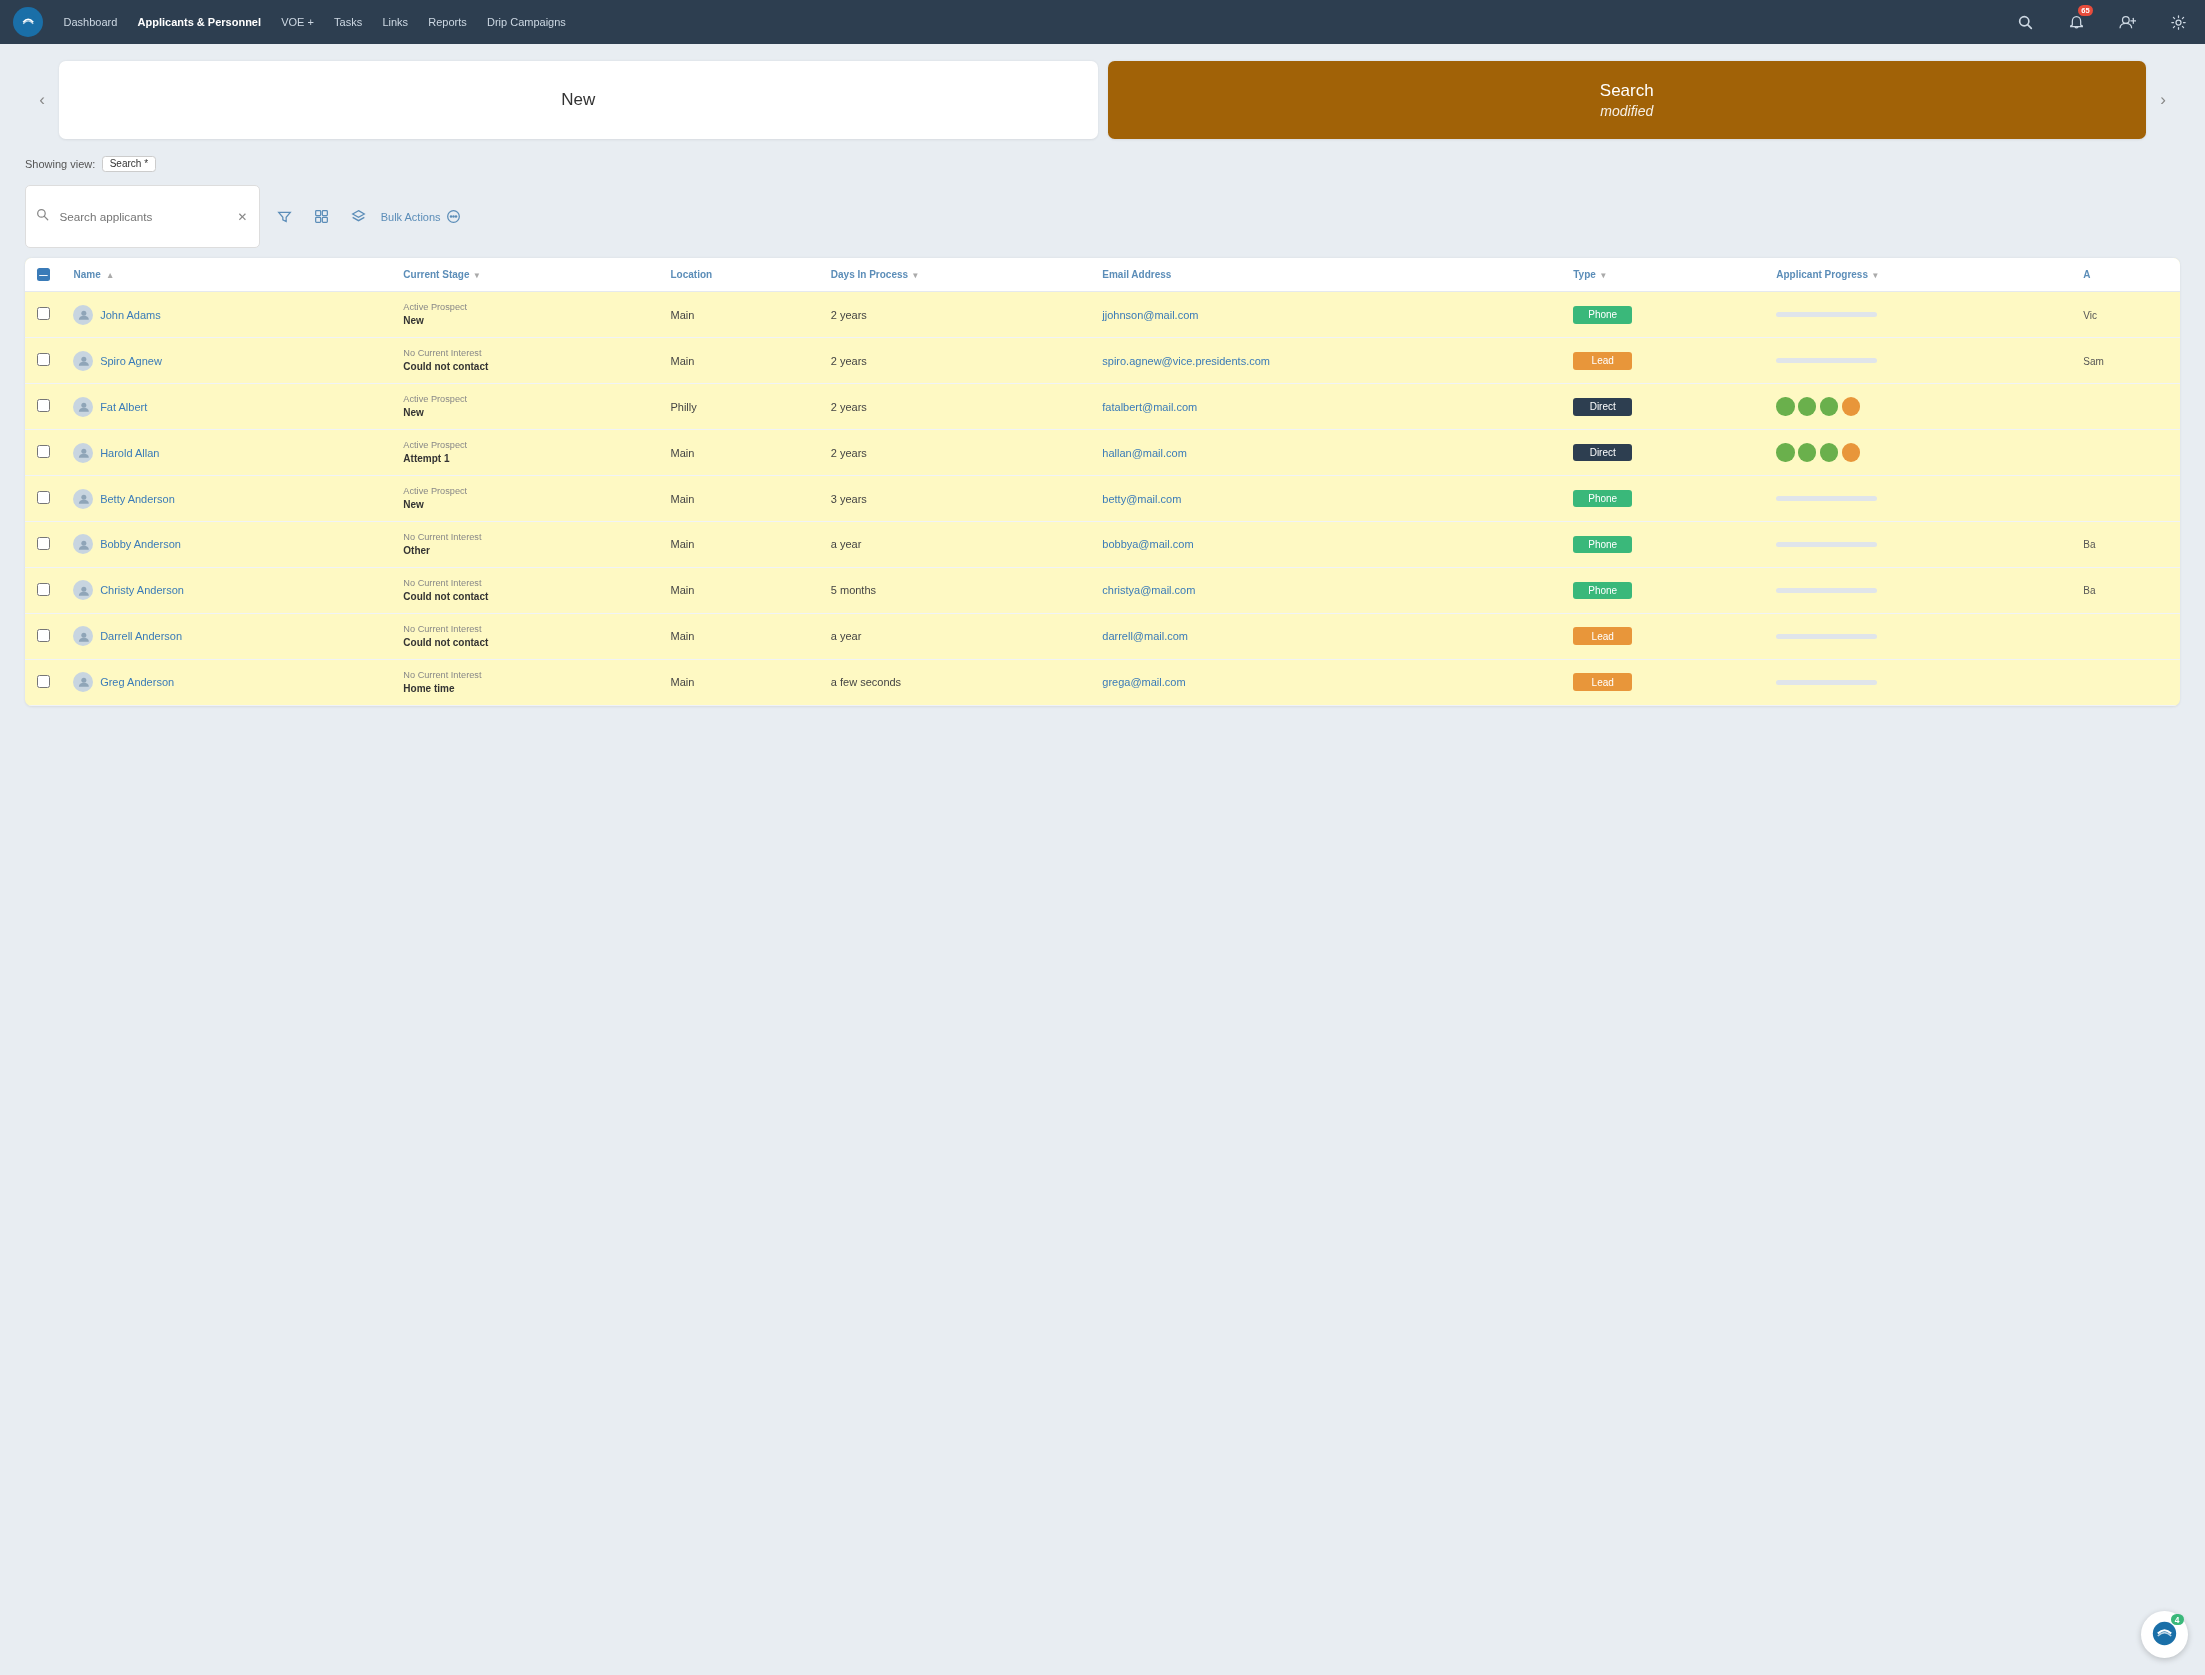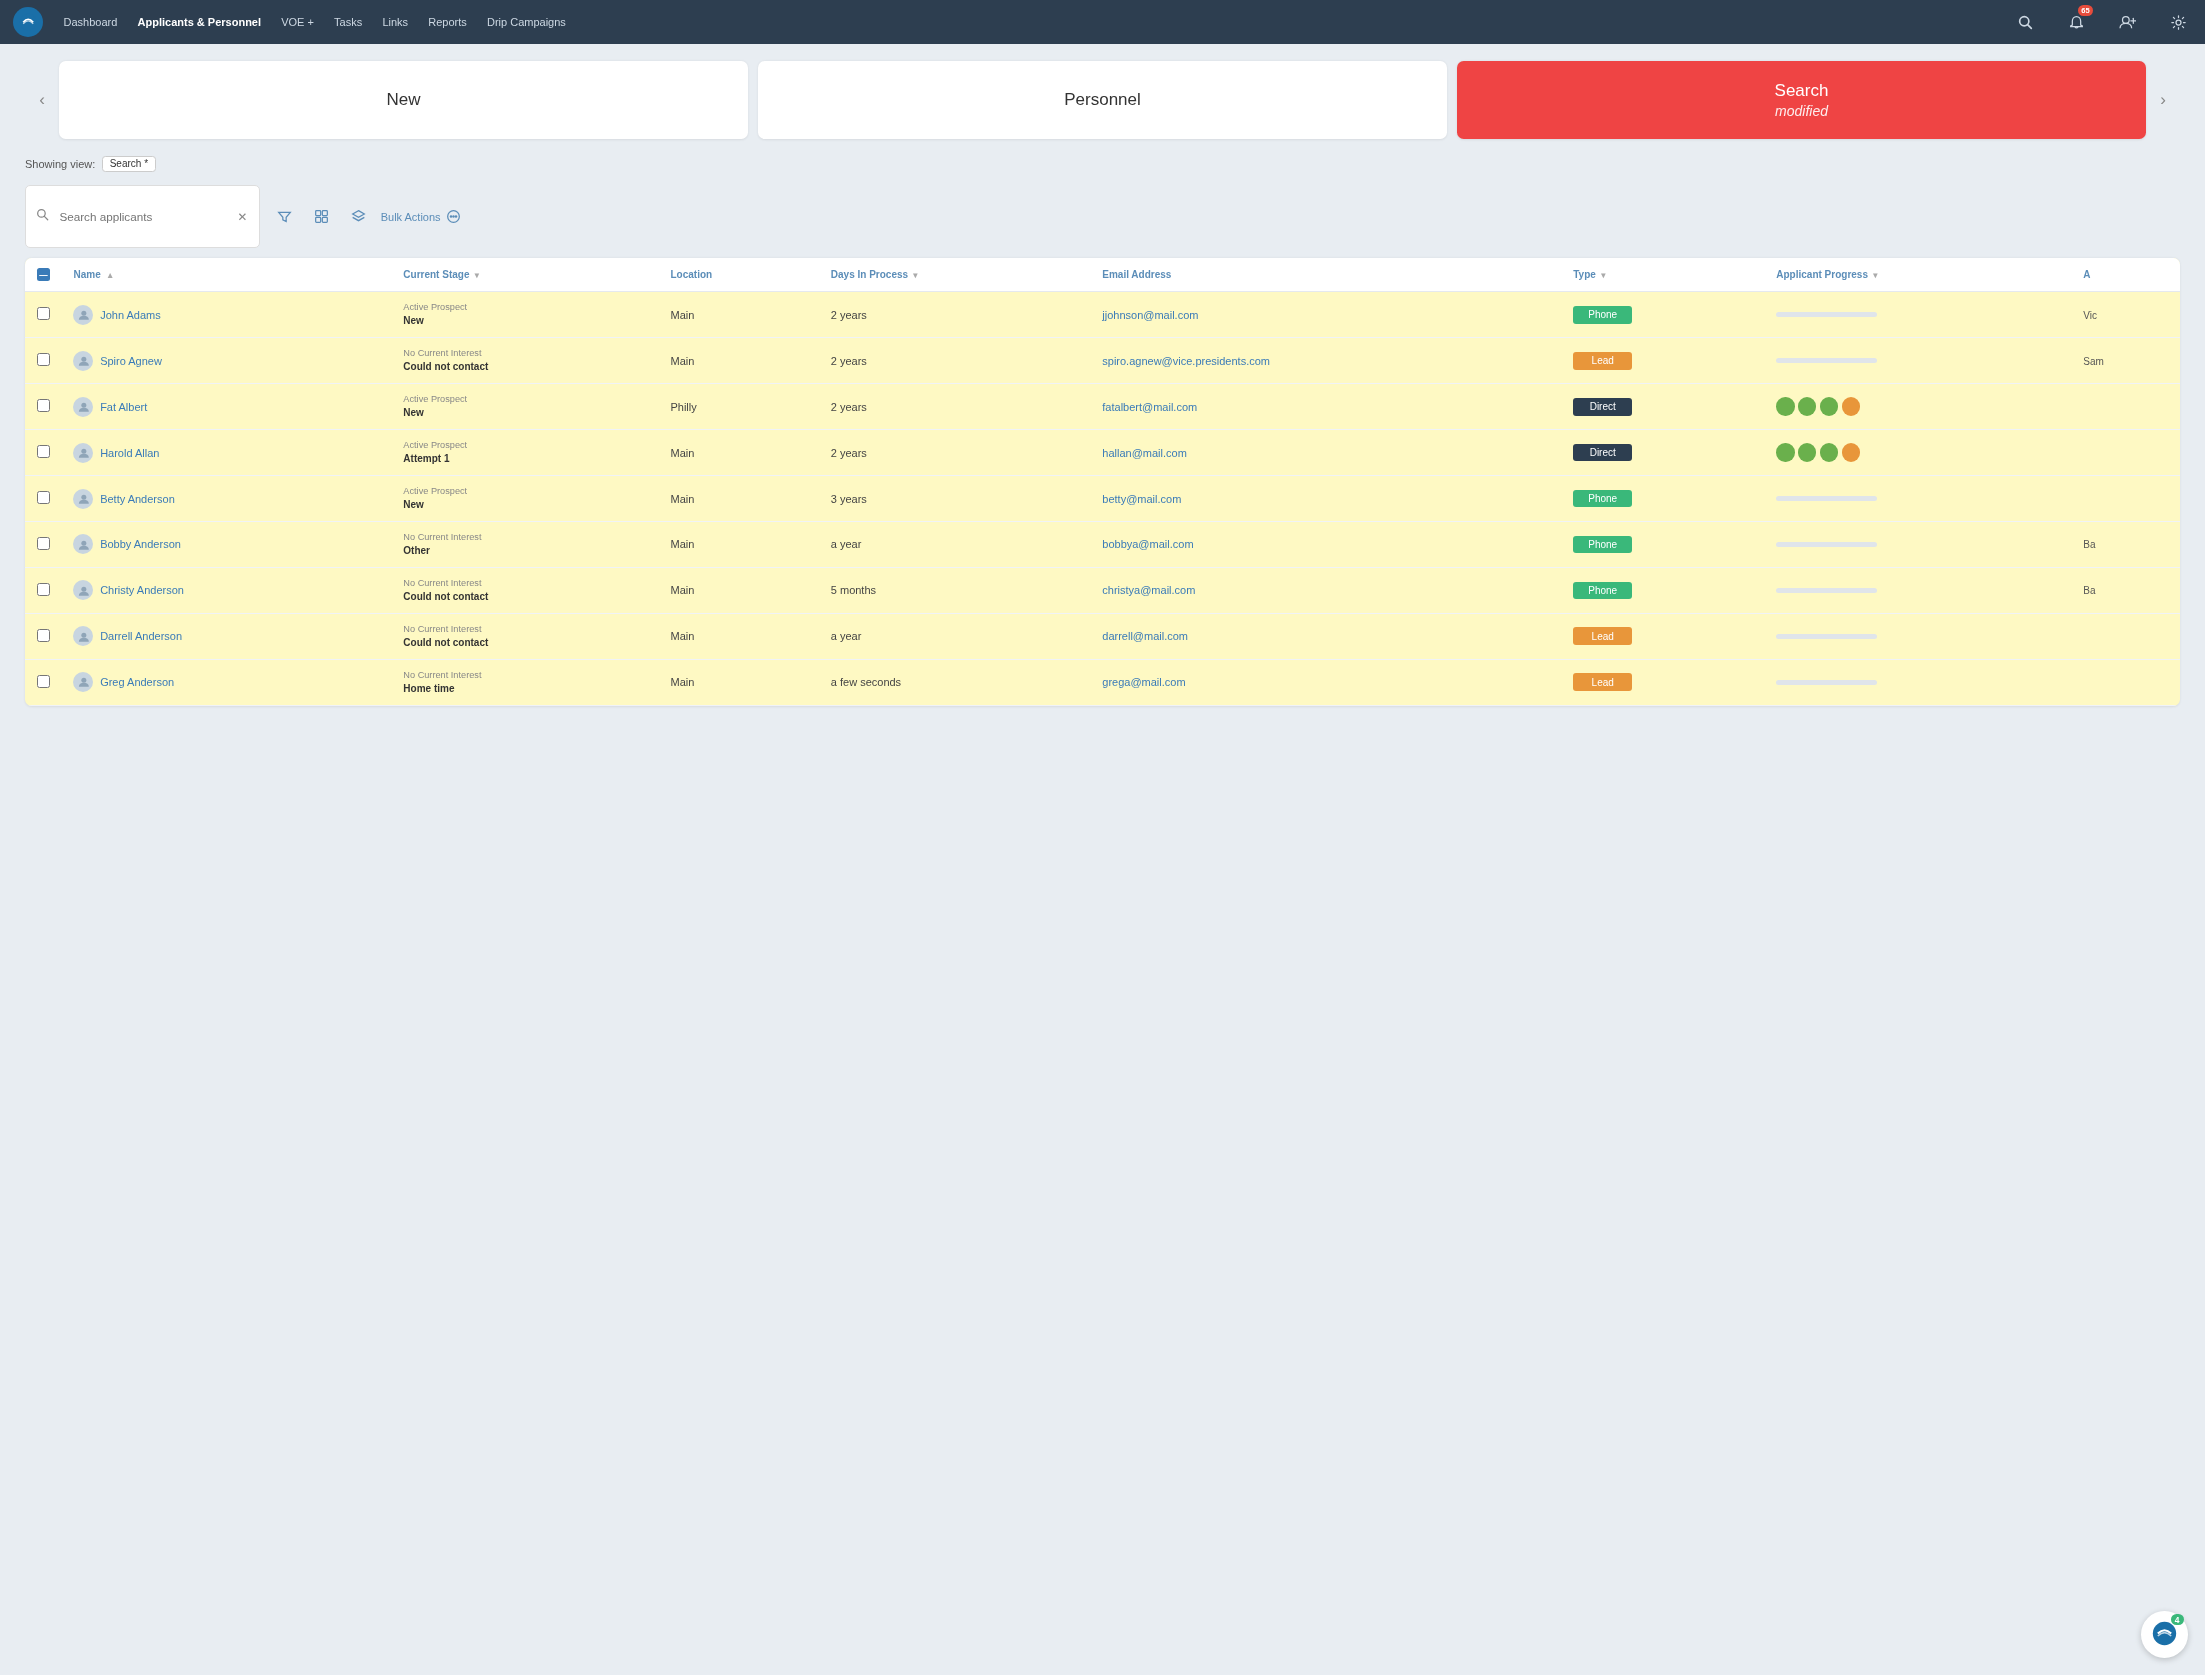--- a/index.html
+++ b/index.html
@@ -73,21 +73,21 @@
       display: flex; align-items: center; justify-content: center;
       padding: 20px 17px;
       cursor: pointer;
       box-shadow: 0 0.8px 2.5px rgba(0,0,0,0.08);
       font-size: 17px;
       font-weight: 500;
       color: #333;
       min-height: 67px;
     }
     .tab-card.active {
-      background: #ef4444;
+      background: #a16207;
       color: white;
       flex-direction: column;
       gap: 1.7px;
     }
     .tab-card.active .tab-subtitle {
       font-size: 14px;
       font-style: italic;
       opacity: 0.9;
     }
 
@@ -309,21 +309,20 @@
     </div>
   </div>
 </nav>
 
 <div class="main-content">
 
   <div class="tab-row">
     <div class="tab-nav-btn">‹</div>
     <div class="tabs-container">
       <div class="tab-card">New</div>
-      <div class="tab-card">Personnel</div>
       <div class="tab-card active">
   <span>Search</span>
   <span class="tab-subtitle">modified</span>
 </div>
     </div>
     <div class="tab-nav-btn">›</div>
   </div>
 
   <div class="showing-row">
     <span>Showing view:</span>

